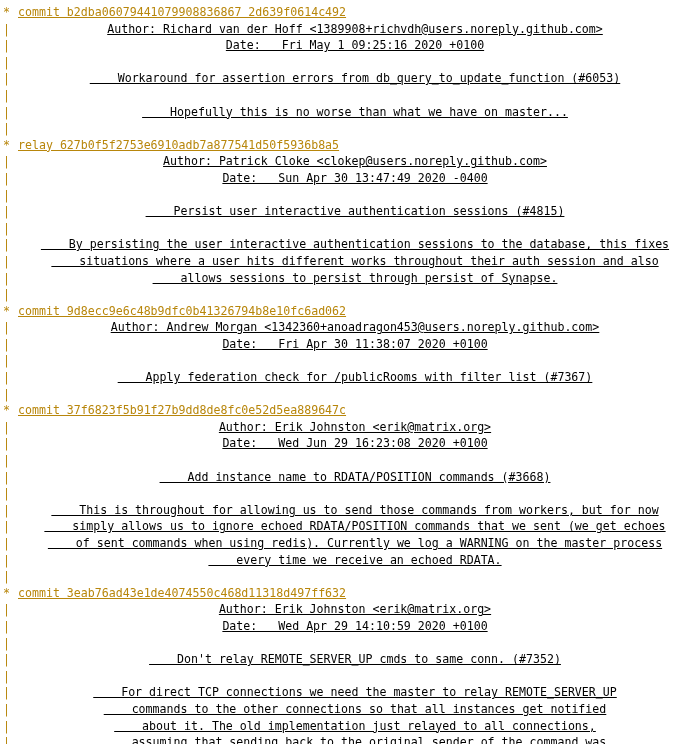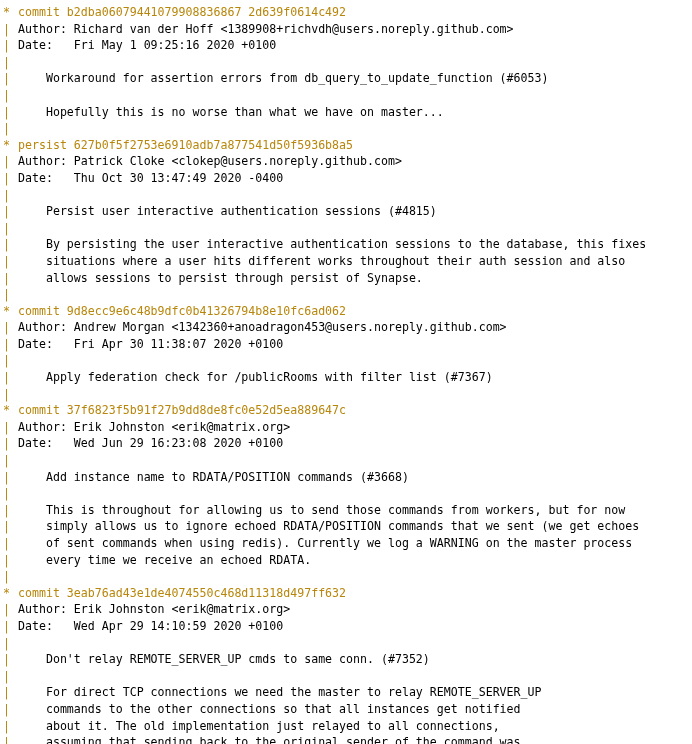--- a/index.html
+++ b/index.html
@@ -33,39 +33,40 @@
     padding-left: 3px;
     box-sizing: border-box;
   }
   .gutter.star {
     color: #b8860b;
   }
   .content {
     flex: 1 1 auto;
     white-space: pre;
     overflow: hidden;
+    text-decoration: underline;
   }
   .commit-hash { color: #b8860b; }
-  .plain { color: #000000; }
+  .plain { color: #000000; text-align: center; }
 </style>
 </head>
 <body>
 
 <div class="log" id="log-container">
     <div class="row"><span class="gutter star">*</span><span class="content commit-hash">commit b2dba06079441079908836867 2d639f0614c492</span></div>
     <div class="row"><span class="gutter">|</span><span class="content plain">Author: Richard van der Hoff &lt;1389908+richvdh@users.noreply.github.com&gt;</span></div>
     <div class="row"><span class="gutter">|</span><span class="content plain">Date:   Fri May 1 09:25:16 2020 +0100</span></div>
     <div class="row"><span class="gutter">|</span><span class="content plain"></span></div>
     <div class="row"><span class="gutter">|</span><span class="content plain">    Workaround for assertion errors from db_query_to_update_function (#6053)</span></div>
     <div class="row"><span class="gutter">|</span><span class="content plain"></span></div>
     <div class="row"><span class="gutter">|</span><span class="content plain">    Hopefully this is no worse than what we have on master...</span></div>
     <div class="row"><span class="gutter">|</span><span class="content plain"></span></div>
-    <div class="row"><span class="gutter star">*</span><span class="content commit-hash">persist 627b0f5f2753e6910adb7a877541d50f5936b8a5</span></div>
+    <div class="row"><span class="gutter star">*</span><span class="content commit-hash">relay 627b0f5f2753e6910adb7a877541d50f5936b8a5</span></div>
     <div class="row"><span class="gutter">|</span><span class="content plain">Author: Patrick Cloke &lt;clokep@users.noreply.github.com&gt;</span></div>
-    <div class="row"><span class="gutter">|</span><span class="content plain">Date:   Thu Oct 30 13:47:49 2020 -0400</span></div>
+    <div class="row"><span class="gutter">|</span><span class="content plain">Date:   Sun Apr 30 13:47:49 2020 -0400</span></div>
     <div class="row"><span class="gutter">|</span><span class="content plain"></span></div>
     <div class="row"><span class="gutter">|</span><span class="content plain">    Persist user interactive authentication sessions (#4815)</span></div>
     <div class="row"><span class="gutter">|</span><span class="content plain"></span></div>
     <div class="row"><span class="gutter">|</span><span class="content plain">    By persisting the user interactive authentication sessions to the database, this fixes</span></div>
     <div class="row"><span class="gutter">|</span><span class="content plain">    situations where a user hits different works throughout their auth session and also</span></div>
     <div class="row"><span class="gutter">|</span><span class="content plain">    allows sessions to persist through persist of Synapse.</span></div>
     <div class="row"><span class="gutter">|</span><span class="content plain"></span></div>
     <div class="row"><span class="gutter star">*</span><span class="content commit-hash">commit 9d8ecc9e6c48b9dfc0b41326794b8e10fc6ad062</span></div>
     <div class="row"><span class="gutter">|</span><span class="content plain">Author: Andrew Morgan &lt;1342360+anoadragon453@users.noreply.github.com&gt;</span></div>
     <div class="row"><span class="gutter">|</span><span class="content plain">Date:   Fri Apr 30 11:38:07 2020 +0100</span></div>

